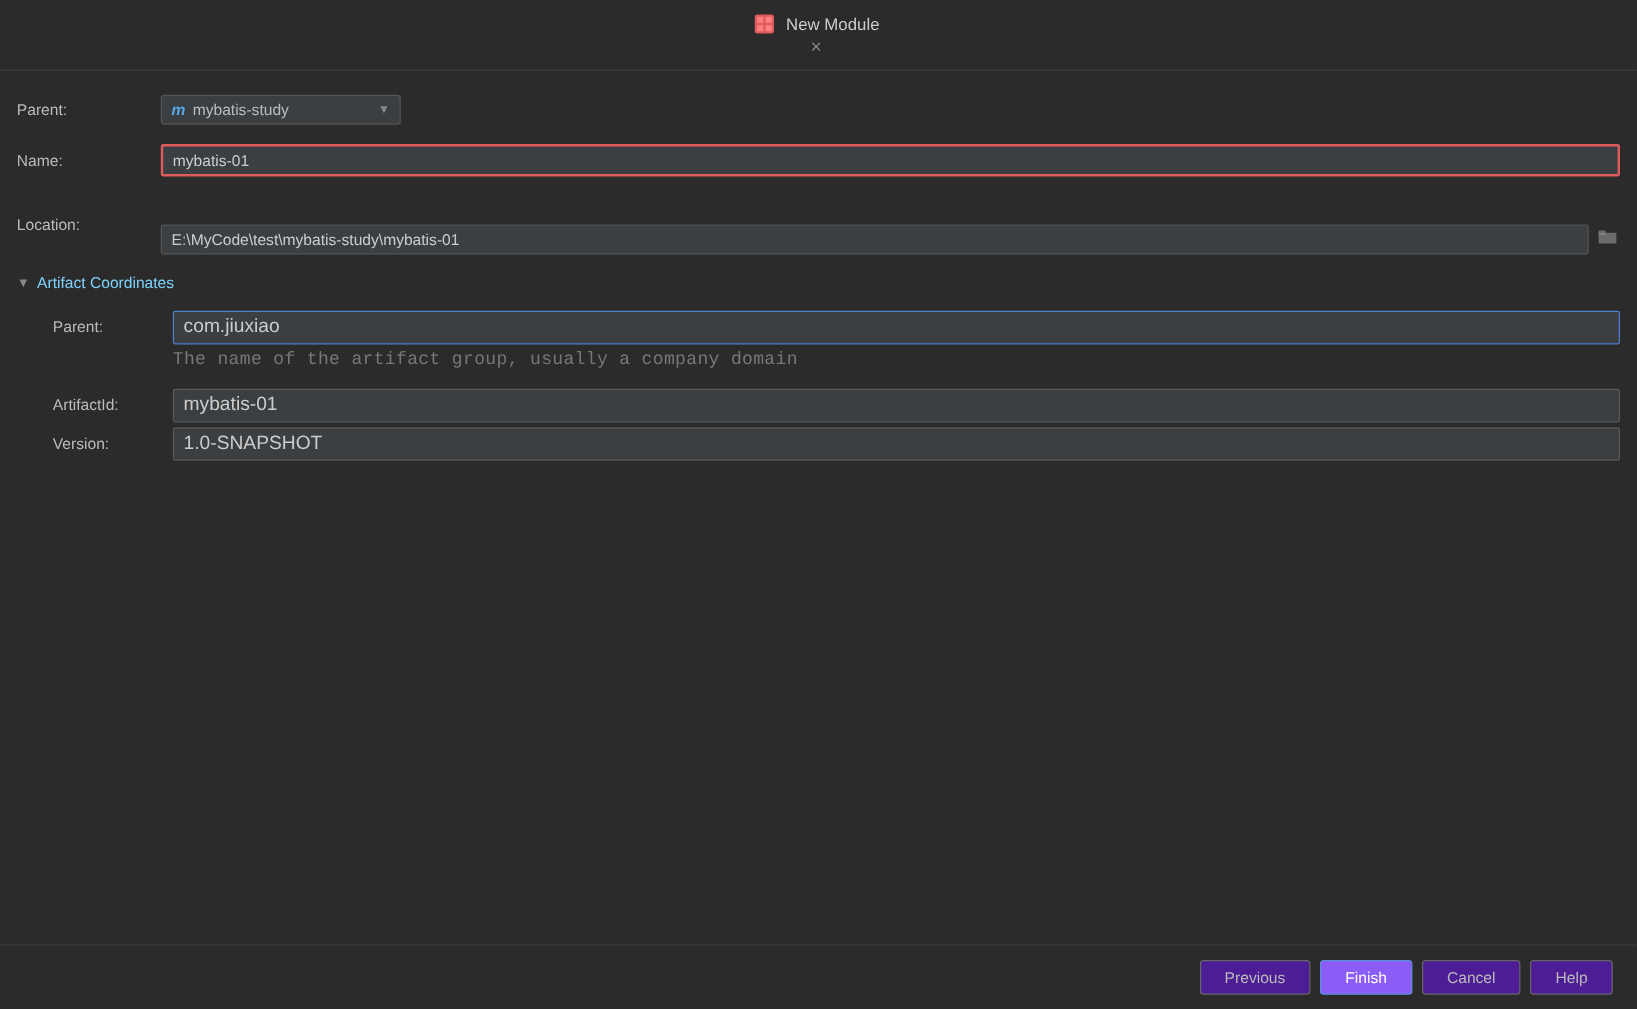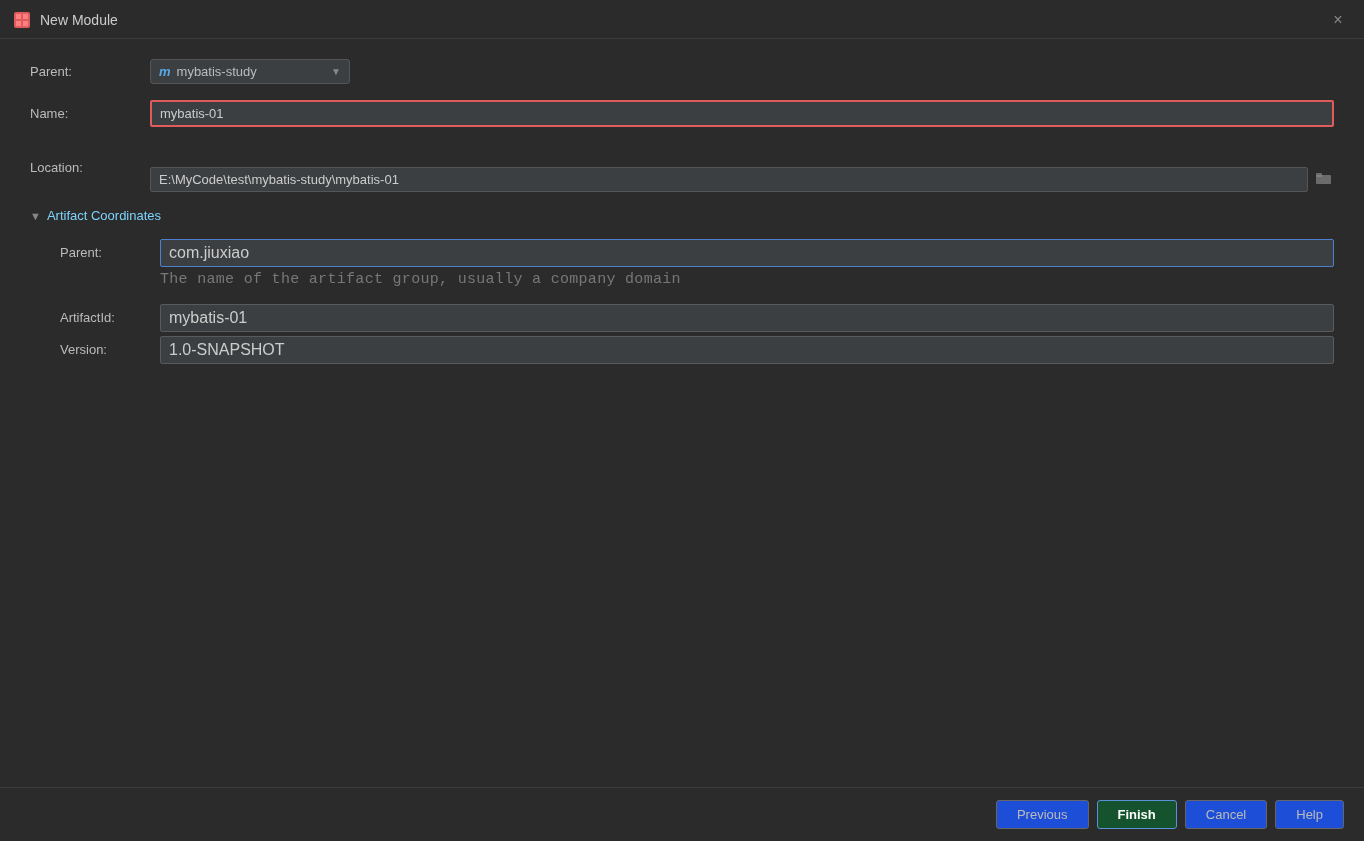--- a/index.html
+++ b/index.html
@@ -30,20 +30,21 @@
       position: relative;
     }
 
     .title-bar {
       display: flex;
       align-items: center;
       justify-content: space-between;
       padding: 10px 16px 8px 12px;
       background: #2b2b2b;
       border-bottom: 1px solid #3c3c3c;
+      flex-direction: column;
     }
 
     .title-left {
       display: flex;
       align-items: center;
       gap: 8px;
     }
 
     .title-icon {
       width: 20px;
@@ -67,21 +68,21 @@
       justify-content: center;
       cursor: pointer;
       color: #888;
       font-size: 16px;
       border: none;
       background: none;
     }
 
     .content {
       flex: 1;
-      padding: 20px 30px;
+      padding: 20px 14px;
       overflow-y: auto;
     }
 
     .form-row {
       display: flex;
       align-items: center;
       margin-bottom: 16px;
     }
 
     .form-label {
@@ -243,30 +244,30 @@
     .btn {
       padding: 6px 20px;
       border-radius: 3px;
       font-size: 13px;
       cursor: pointer;
       font-family: inherit;
       border: 1px solid;
     }
 
     .btn-default {
-      background: #1d4ed8;
+      background: #4c1d95;
       border-color: #666;
       color: #bbbbbb;
     }
 
     .btn-primary {
-      background: #14532d;
+      background: #8b5cf6;
       border-color: #5a90d9;
       color: #ffffff;
-      font-weight: 700;
+      font-weight: 400;
     }
   </style>
 </head>
 <body>
 
 <div class="dialog">
 
   <div class="title-bar">
     <div class="title-left">
       <div class="title-icon">

